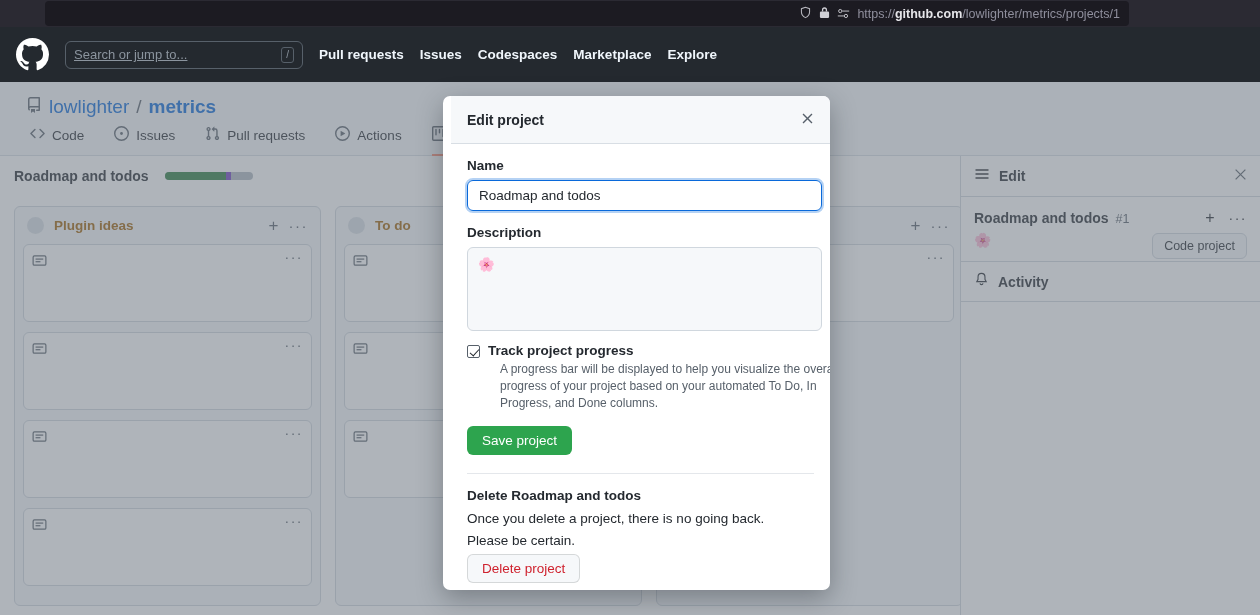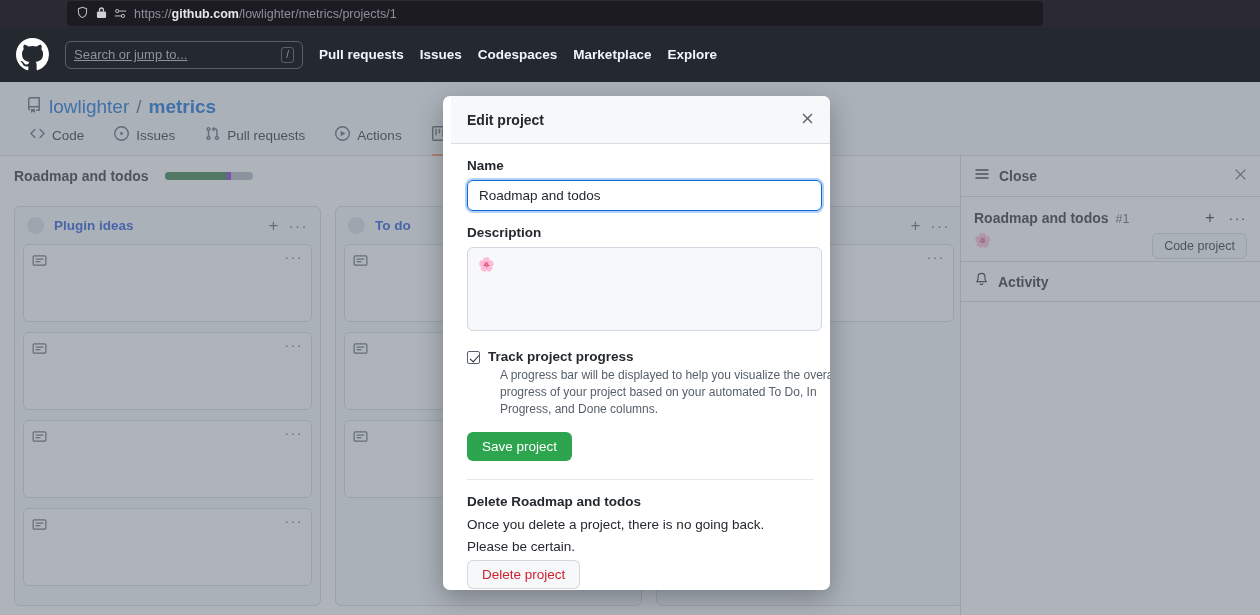--- a/index.html
+++ b/index.html
@@ -10,23 +10,23 @@
     background: #fff;
   }
   #root { position: relative; width: 1260px; height: 615px; }
 
   
   .urlbar {
     position: absolute; left: 0; top: 0; width: 1260px; height: 27px;
     background: #2b2a33;
   }
   .urlpill {
-    position: absolute; left: 67px; top: 1px; width: 976px; height: 25px;
+    position: absolute; left: 45px; top: 1px; width: 1084px; height: 25px;
     background: #1c1b22; border-radius: 4px;
-    display: flex; align-items: center; gap: 7px; padding: 0 9px;
+    display: flex; align-items: center; gap: 7px; padding: 0 9px; justify-content: flex-end;
   }
   .urlpill svg { flex: 0 0 auto; }
   .urltext { font-size: 12.5px; color: #8f8f9d; white-space: nowrap; }
   .urltext b { color: #e6e6ea; font-weight: 700; }
 
   
   .ghheader {
     position: absolute; left: 0; top: 27px; width: 1260px; height: 55px;
     background: #24292f;
     display: flex; align-items: center; padding: 0 16px;
@@ -100,21 +100,21 @@
     background: #f6f8fa; border: 1px solid #d0d7de; border-radius: 6px;
     padding: 8px; height: 400px;
   }
   .colhead {
     display: flex; align-items: center; gap: 10px; padding: 2px 4px 10px 4px;
   }
   .coldot {
     width: 17px; height: 17px; border-radius: 50%; background: #d8dee4;
     flex: 0 0 auto;
   }
-  .coltitle { font-size: 13.5px; font-weight: 600; color: #1d4ed8; flex: 1; }
+  .coltitle { font-size: 13.5px; font-weight: 600; color: #a16207; flex: 1; }
   .colplus { font-size: 17px; color: #57606a; line-height: 12px; }
   .colkebab { font-size: 15px; color: #57606a; letter-spacing: 1.5px; line-height: 10px; }
   .card {
     background: #fff; border: 1px solid #d0d7de; border-radius: 6px;
     height: 78px; margin-bottom: 10px; position: relative; padding: 8px;
   }
   .card .noteicon { color: #57606a; }
   .card .ckebab {
     position: absolute; right: 8px; top: 4px;
     font-size: 14px; color: #57606a; letter-spacing: 1.5px;
@@ -176,21 +176,21 @@
     font-size: 13.5px; color: #24292f; padding: 0 11px;
     font-family: "Liberation Sans", sans-serif; background: #fff;
   }
   .spacer14 { height: 14px; }
   .ftextarea {
     width: 355px; height: 84px; border-radius: 6px;
     border: 1px solid #d0d7de; background: #f6f8fa;
     font-size: 13.5px; padding: 8px 10px; resize: none;
     font-family: "Liberation Sans", sans-serif; color: #24292f;
   }
-  .checkrow { display: flex; gap: 8px; margin-top: 14px; align-items: flex-start; }
+  .checkrow { display: flex; gap: 8px; margin-top: 8px; align-items: flex-start; }
   .checkbox {
     width: 13px; height: 13px; border: 1px solid #57606a; border-radius: 2px;
     flex: 0 0 auto; margin-top: 2px; position: relative; background: #fff;
   }
   .checkbox::after {
     content: ""; position: absolute; left: 3.5px; top: 0.5px;
     width: 4px; height: 8px; border: solid #24292f;
     border-width: 0 1.6px 1.6px 0; transform: rotate(42deg);
   }
   .checklabel { font-size: 13.5px; font-weight: 600; color: #24292f; }
@@ -426,21 +426,21 @@
 
     <div class="rsidebar">
       <div class="rsec-head">
         <span>
           <svg width="16" height="16" viewBox="0 0 16 16" stroke="#24292f" stroke-width="1.5">
               <line x1="1.5" y1="4" x2="14.5" y2="4"></line>
               <line x1="1.5" y1="8" x2="14.5" y2="8"></line>
               <line x1="1.5" y1="12" x2="14.5" y2="12"></line>
             </svg>
         </span>
-        <span class="lbl">Close</span>
+        <span class="lbl">Edit</span>
         <span>
           <svg width="13" height="13" viewBox="0 0 16 16" stroke="#57606a" stroke-width="1.6">
               <line x1="2" y1="2" x2="14" y2="14"></line>
               <line x1="14" y1="2" x2="2" y2="14"></line>
             </svg>
         </span>
       </div>
       <div class="rsec-body">
         <div class="rproj-title-row">
           <span class="rproj-title">Roadmap and todos</span>

